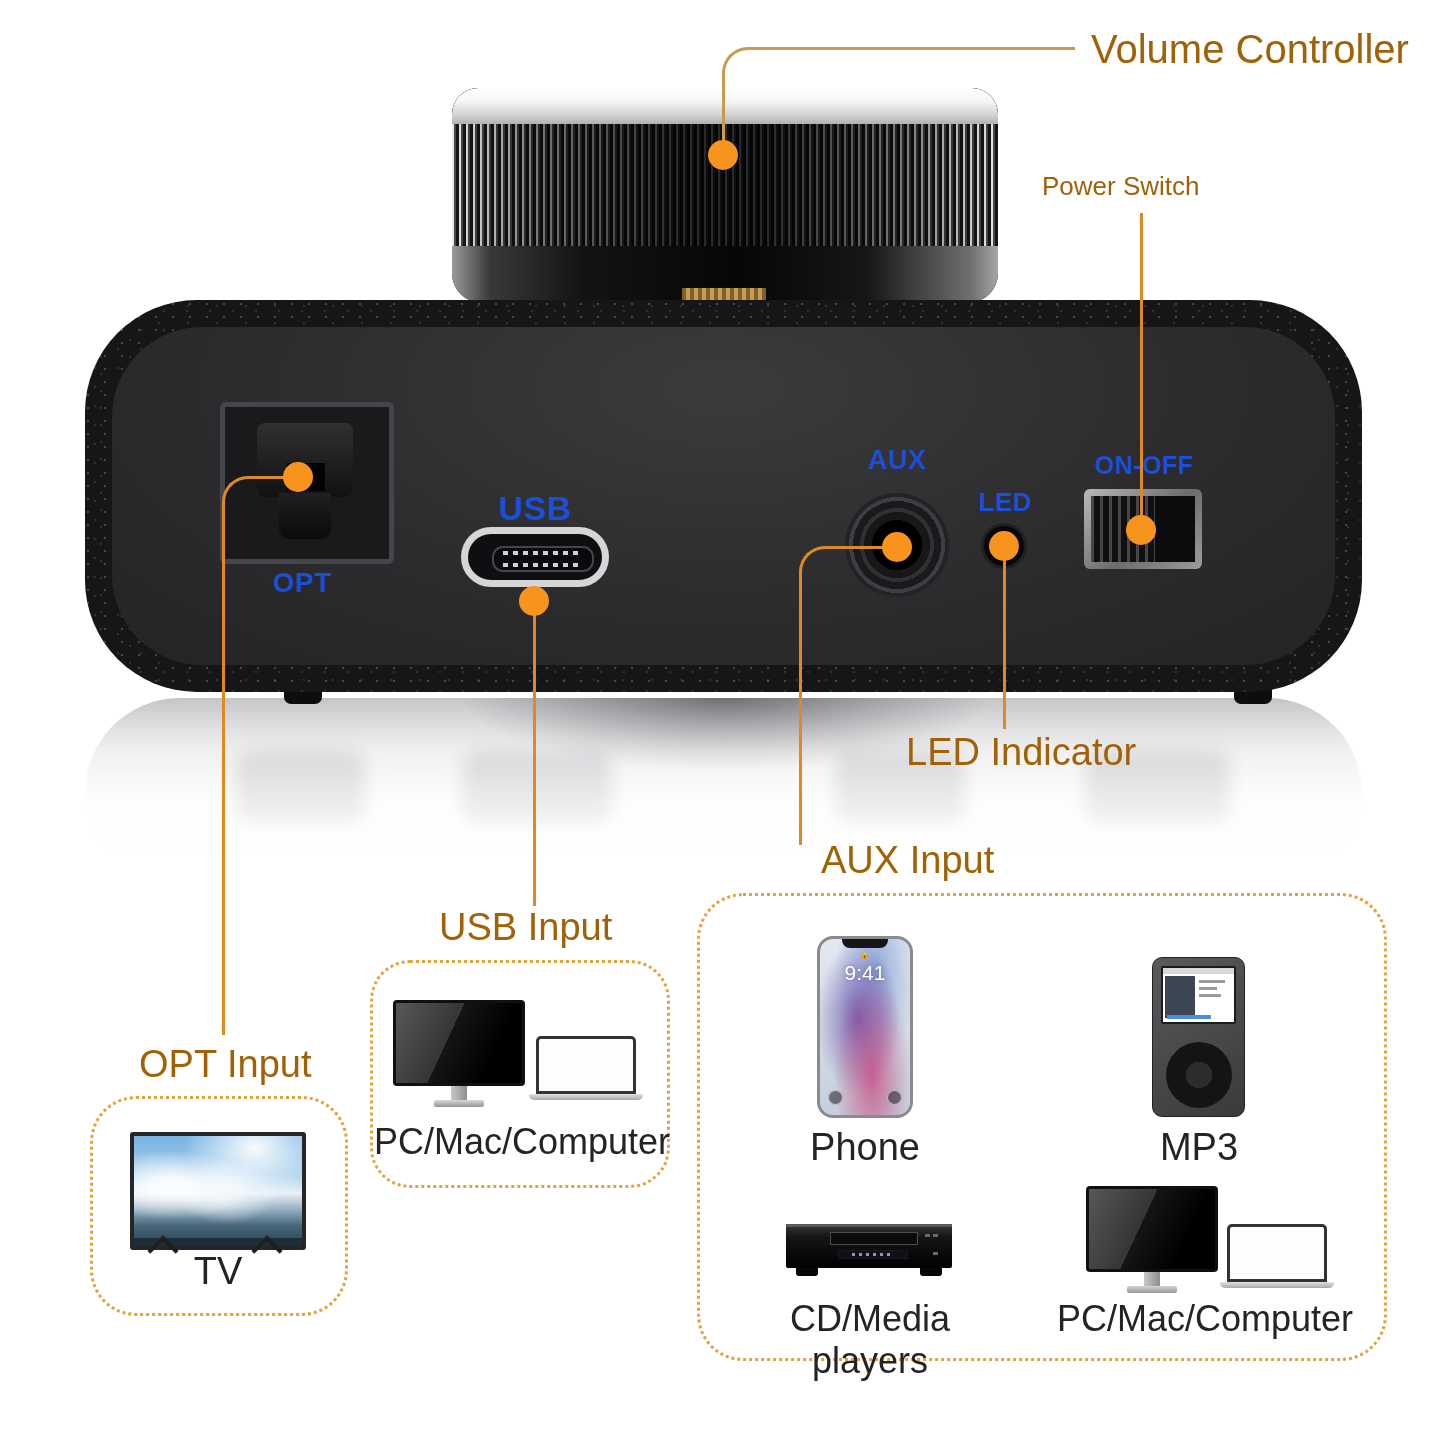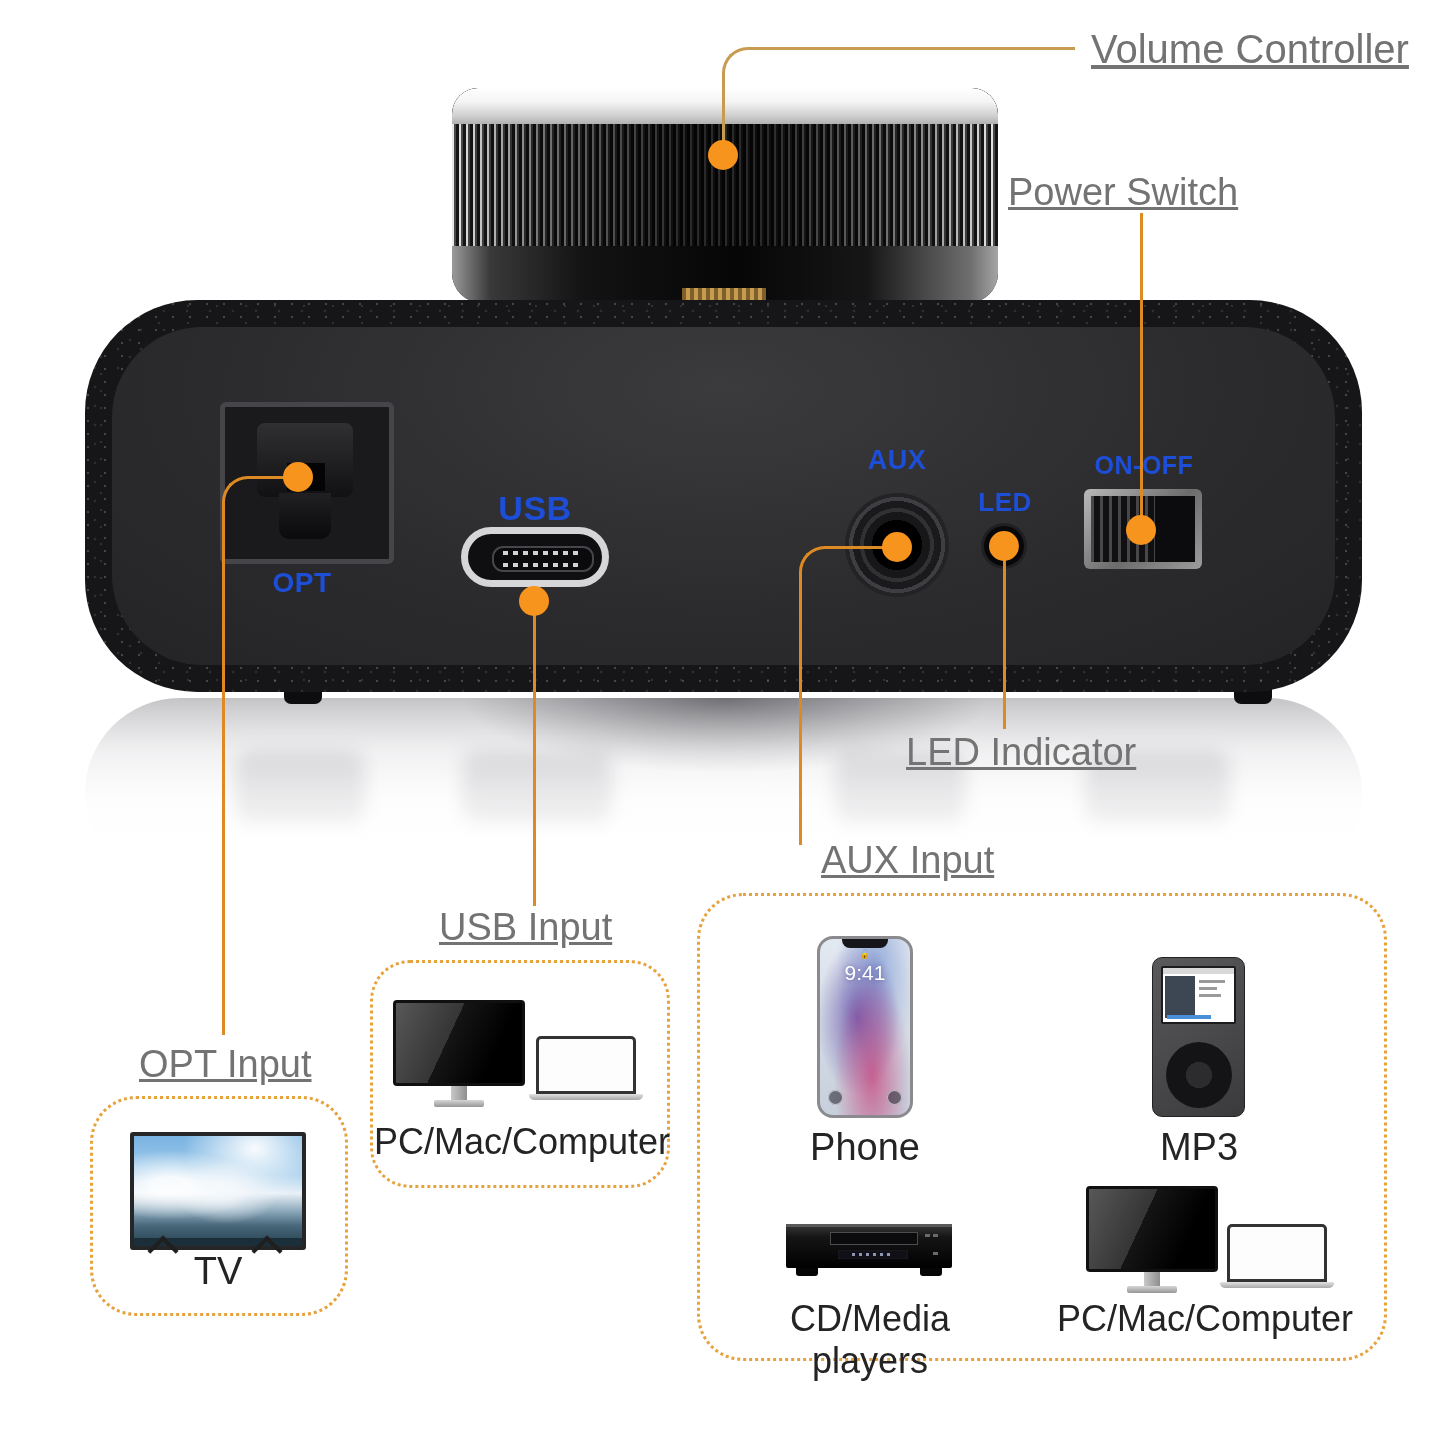--- a/index.html
+++ b/index.html
@@ -78,21 +78,21 @@
   .pswitch-track{position:absolute;left:7px;top:7px;right:7px;bottom:7px;background:#0c0c0e;}
   .pswitch-slider{position:absolute;left:0;top:0;bottom:0;width:62%;
         background:repeating-linear-gradient(90deg,#474749 0 3px,#101012 3px 9px);}
 
   
   .line-v{width:3px;background:#de8a24;}
   .elbow{border-left:3px solid #de8a24;border-top:3px solid #de8a24;border-top-left-radius:26px;}
   .elbow-gold{border-color:#c79b52;}
   .dot{width:30px;height:30px;border-radius:50%;background:#f7941d;}
 
-  .callout{white-space:nowrap;color:#737373;text-decoration:underline;}
+  .callout{white-space:nowrap;color:#a16207;}
 
   
   .gbox{border:3px dotted #e6a23c;border-radius:46px;}
 
   .item-label{text-align:center;color:#242424;}
 
   
   .tv{left:130px;top:1132px;width:176px;height:142px;}
   .tv-screen{position:absolute;left:0;top:0;width:168px;height:110px;background:#262628;
         border:4px solid #262628;border-radius:3px;}
@@ -220,21 +220,21 @@
   <div class="abs line-v" style="left:1003px;top:546px;height:183px;"></div>
 
   <div class="abs dot" style="left:708px;top:140px;"></div>
   <div class="abs dot" style="left:1126px;top:515px;"></div>
   <div class="abs dot" style="left:283px;top:462px;"></div>
   <div class="abs dot" style="left:519px;top:586px;"></div>
   <div class="abs dot" style="left:882px;top:532px;"></div>
   <div class="abs dot" style="left:989px;top:531px;"></div>
 
   <div class="abs callout" style="left:1091px;top:27px;font-size:40px;">Volume Controller</div>
-  <div class="abs callout" style="left:1008px;top:171px;font-size:38px;">Power Switch</div>
+  <div class="abs callout" style="left:1042px;top:171px;font-size:26px;">Power Switch</div>
   <div class="abs callout" style="left:906px;top:731px;font-size:38px;">LED Indicator</div>
 
   <div class="abs callout" style="left:821px;top:839px;font-size:38px;">AUX Input</div>
   <div class="abs callout" style="left:439px;top:906px;font-size:38px;">USB Input</div>
   <div class="abs callout" style="left:139px;top:1043px;font-size:38px;">OPT Input</div>
 
   <div class="abs gbox" style="left:90px;top:1096px;width:252px;height:214px;"></div>
   <div class="abs gbox" style="left:370px;top:960px;width:294px;height:222px;border-radius:40px;"></div>
   <div class="abs gbox" style="left:697px;top:893px;width:684px;height:462px;"></div>
 

